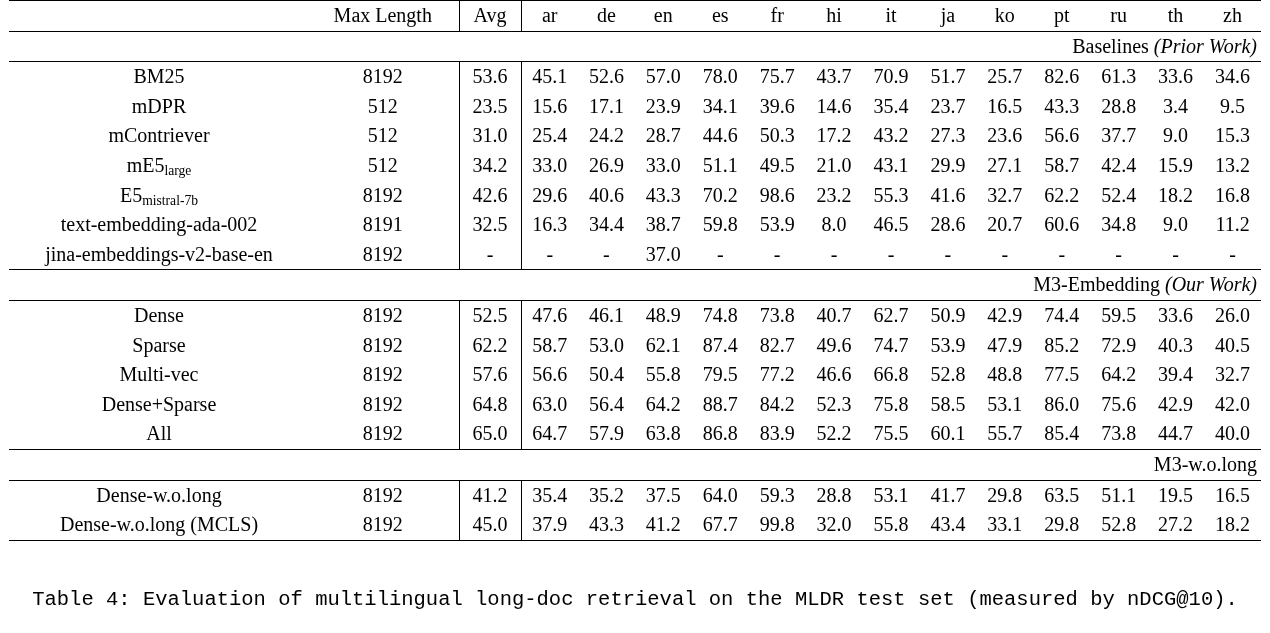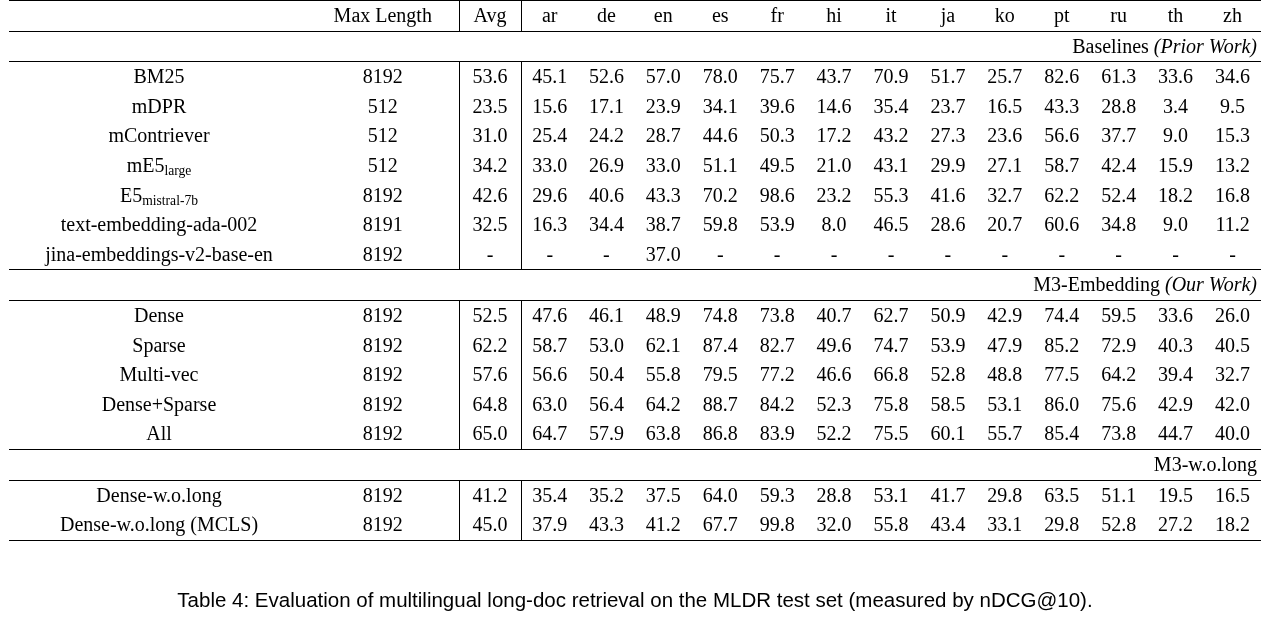--- a/index.html
+++ b/index.html
@@ -65,21 +65,21 @@
   .toprule td, .toprule th { border-top: 1.8px solid #000; }
   .botrule td { border-bottom: 1.8px solid #000; }
 
   .caption {
     position: absolute;
     left: 0;
     right: 0;
     top: 588px;
     text-align: center;
     font-size: 20.5px;
-    font-family: Liberation Sans, sans-serif;
+    font-family: Liberation Mono, monospace;
   }
 </style>
 </head>
 <body>
 
 <div class="page">
 
   <table class="results" id="results-table">
     <colgroup>
       <col class="c-name">

